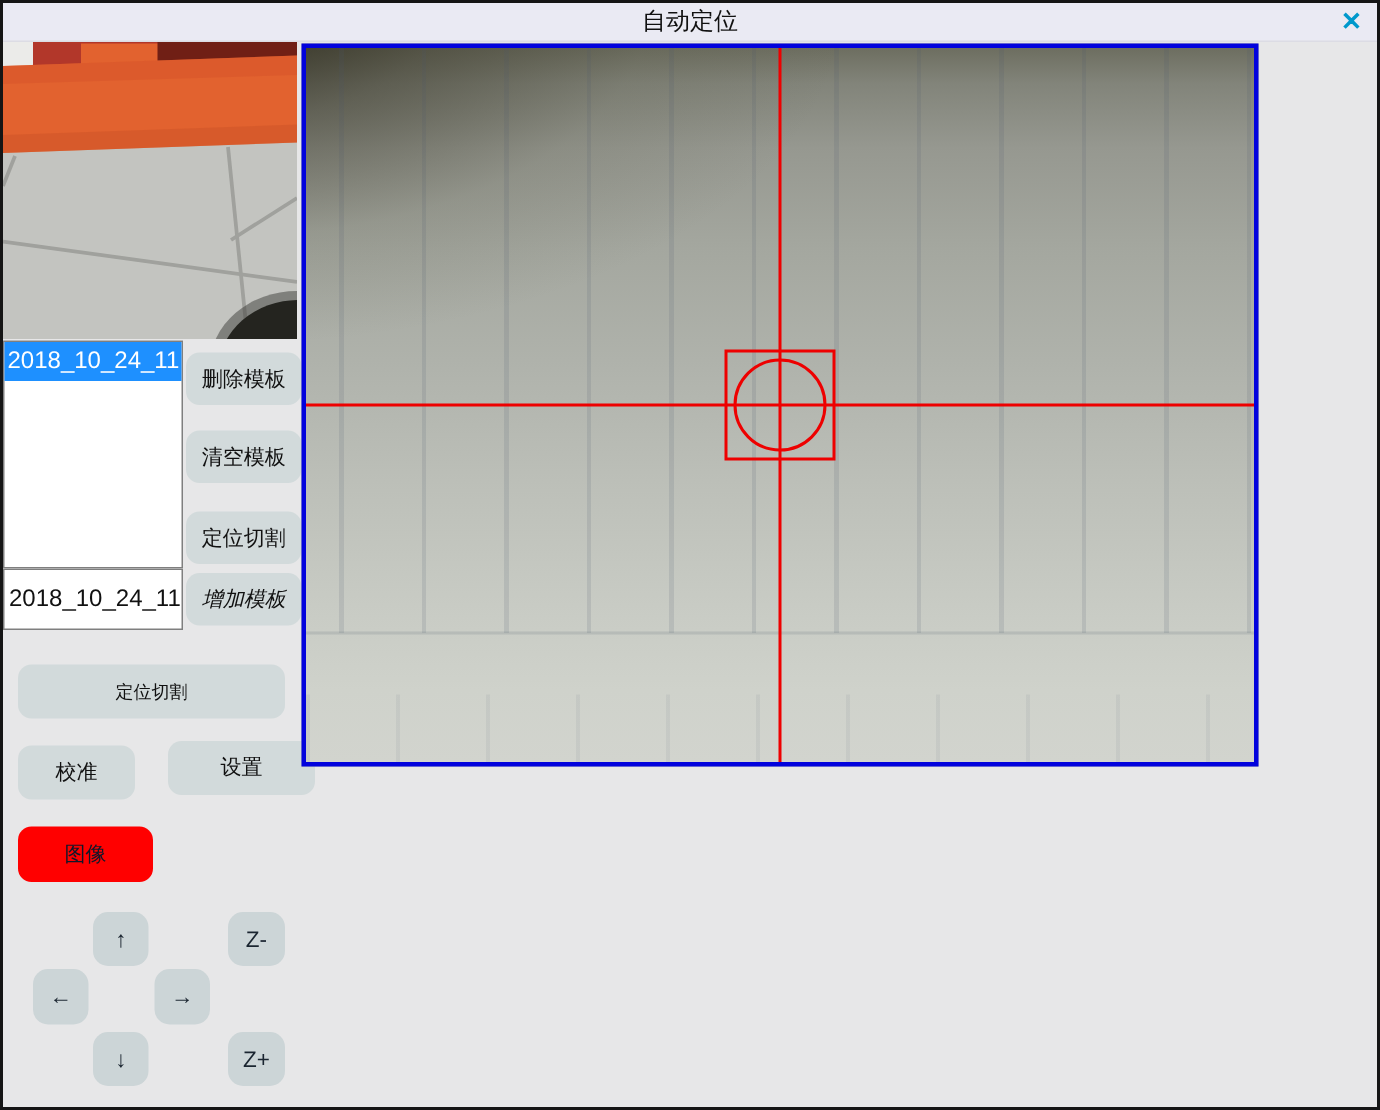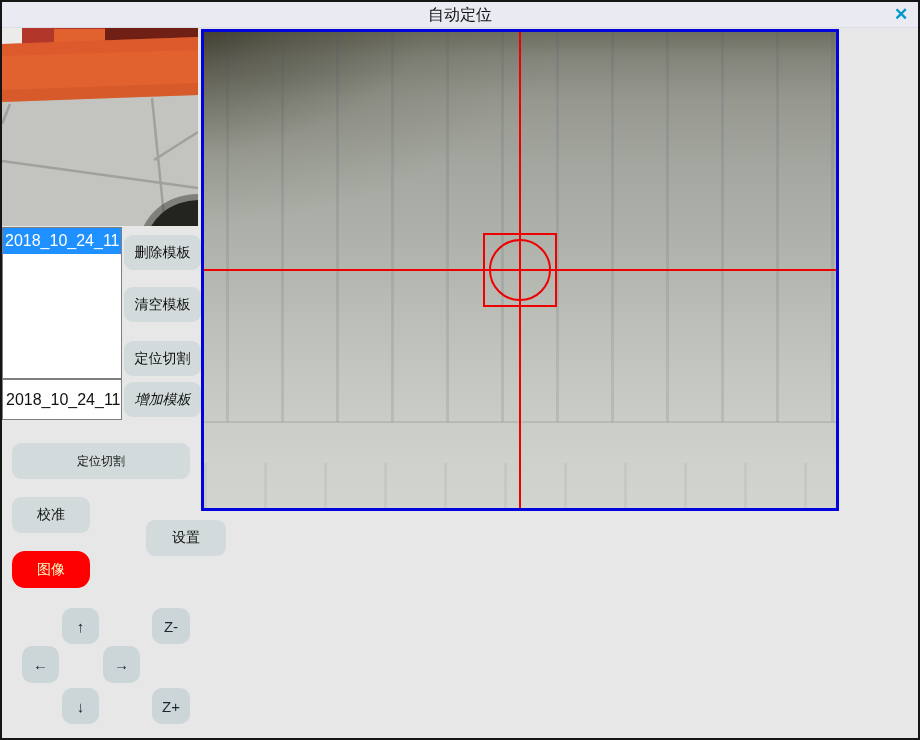--- a/index.html
+++ b/index.html
@@ -46,22 +46,22 @@
     display:flex; align-items:center; justify-content:center;
     font-family:"Liberation Sans", sans-serif;
   }
   .tbtn { left:122px; width:77px; height:35px; }
   .tbtn-delete  { top:233px; }
   .tbtn-clear   { top:285px; }
   .tbtn-engrave { top:339px; }
   .tbtn-add     { top:380px;font-style:italic; }
   .btn-cut   { left:10px;  top:441px; width:178px; height:36px; font-size:12px; }
   .btn-cal   { left:10px;  top:495px; width:78px;  height:36px; }
-  .btn-set   { left:110px; top:518px; width:80px;  height:36px;margin-left:34px; }
-  .btn-img   { left:10px;  top:549px; width:78px;  height:37px; background:#ff0000; color:#fef9c3;border-radius:13px; }
+  .btn-set   { left:110px; top:492px; width:98px;  height:36px; }
+  .btn-img   { left:10px;  top:549px; width:90px;  height:37px; background:#ff0000; color:#0f172a; }
   .btn-match { left:110px; top:549px; width:78px;  height:37px; }
   .jog {
     position:absolute; background:#ccd5d7; border:none; border-radius:10px;
     width:37px; height:36px; font-size:15px; color:#1a2530; cursor:pointer;
     display:flex; align-items:center; justify-content:center;
   }
   .jog-up    { left:60px;  top:606px; }
   .jog-zm    { left:150px; top:606px; width:38px; }
   .jog-left  { left:20px;  top:644px; height:37px; }
   .jog-right { left:101px; top:644px; height:37px; }

